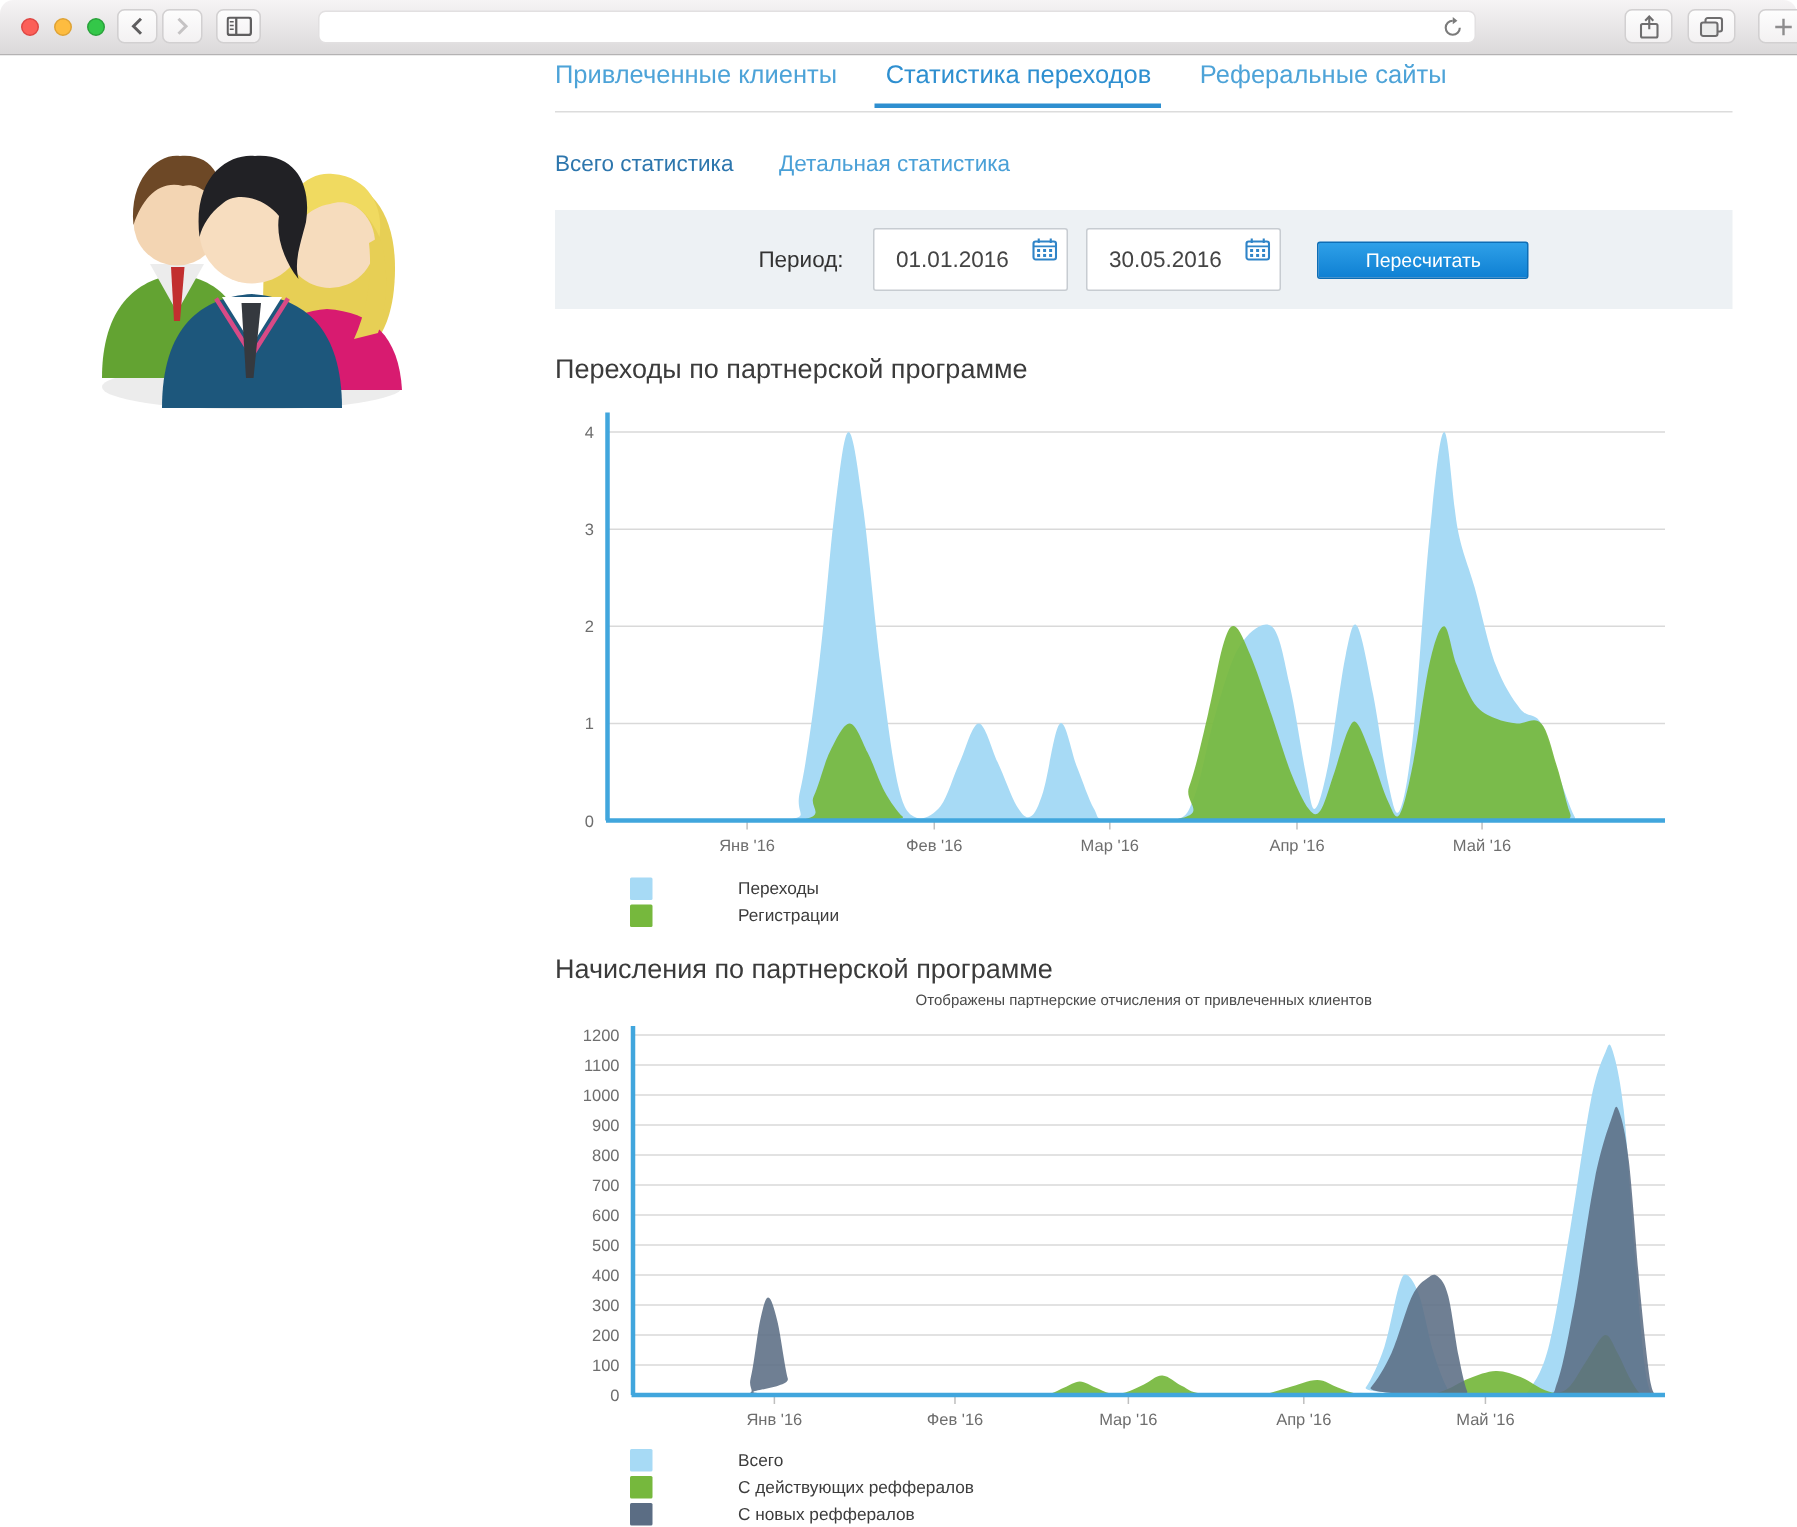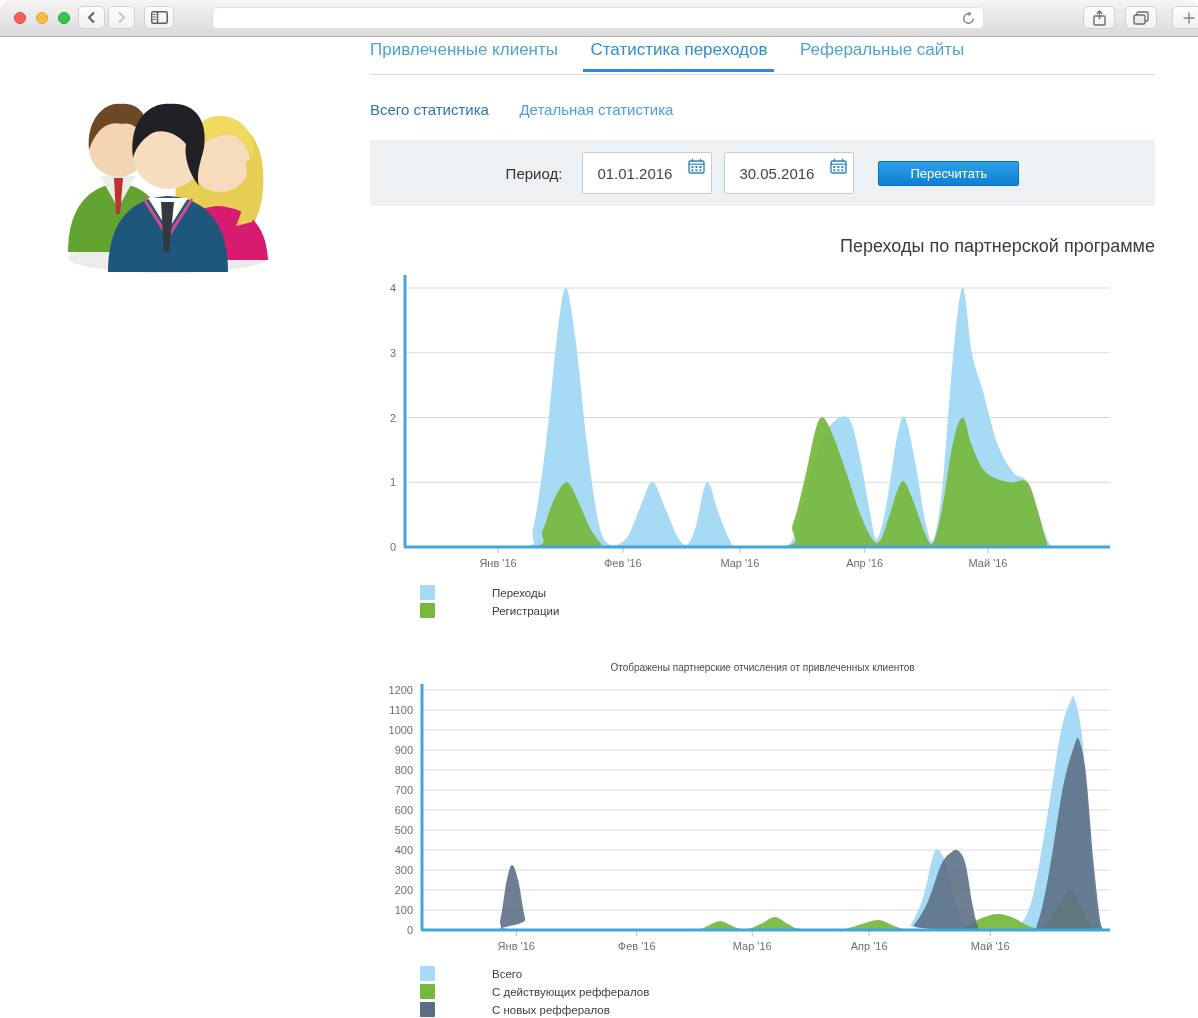--- a/index.html
+++ b/index.html
@@ -33,21 +33,21 @@
   .subtab.active{color:#2d76ad;}
   .period-strip{position:absolute;left:370px;top:140px;width:785px;height:66px;background:#edf1f4;
     display:flex;align-items:center;justify-content:center;}
   .period-label{font-size:15px;color:#333;margin-right:20px;}
   .date-wrap{position:relative;margin-right:12px;}
   .date-input{width:130px;height:42px;border:1px solid #c7ccd1;border-radius:2px;box-sizing:border-box;
     font-size:15px;color:#444;padding:0 28px 0 14px;background:#fff;font-family:inherit;}
   .cal-icon{position:absolute;right:7px;top:6px;cursor:pointer;}
   .recalc{margin-left:12px;width:141px;height:25px;border:1px solid #0d6db5;border-radius:2px;
     background:linear-gradient(#2ea0e8,#0f80d3);color:#fff;font-size:13px;font-family:inherit;cursor:pointer;}
-  .chart-title{position:absolute;width:785px;left:370px;text-align:right;font-size:18px;color:#3b3b3b;}
+  .chart-title{position:absolute;width:785px;left:370px;text-align:left;font-size:18px;color:#3b3b3b;}
   .chart-subtitle{position:absolute;width:785px;left:370px;text-align:center;font-size:10px;color:#4a4a4a;}
   svg text{font-family:"Liberation Sans","DejaVu Sans",sans-serif;}
   .chart{position:absolute;left:370px;}
   .legend{position:absolute;left:420px;}
   .legend-row{display:flex;align-items:center;margin-bottom:3px;gap:48px;}
   .swatch{width:15px;height:15px;border-radius:1px;margin-right:9px;flex:0 0 auto;}
   .legend-label{font-size:11.5px;color:#3c3c3c;}
 </style>
 </head>
 <body>
@@ -214,20 +214,21 @@
     <div class="legend-row">
       <span class="swatch" style="background: rgb(167, 218, 245);"></span>
       <span class="legend-label">Переходы</span>
     </div>
     <div class="legend-row">
       <span class="swatch" style="background: rgb(118, 184, 61);"></span>
       <span class="legend-label">Регистрации</span>
     </div>
   </div>
 
+  <div class="chart-title" style="top:636px;">Начисления по партнерской программе</div>
   <div class="chart-subtitle" style="top:662px;">Отображены партнерские отчисления от привлеченных клиентов</div>
   <svg id="chart2" class="chart" style="top:682px;" width="785" height="275" viewBox="0 0 785 275">
       <line x1="52" y1="228" x2="740" y2="228" stroke="#d9d9d9" stroke-width="1"></line>
       <line x1="52" y1="208" x2="740" y2="208" stroke="#d9d9d9" stroke-width="1"></line>
       <line x1="52" y1="188" x2="740" y2="188" stroke="#d9d9d9" stroke-width="1"></line>
       <line x1="52" y1="168" x2="740" y2="168" stroke="#d9d9d9" stroke-width="1"></line>
       <line x1="52" y1="148" x2="740" y2="148" stroke="#d9d9d9" stroke-width="1"></line>
       <line x1="52" y1="128" x2="740" y2="128" stroke="#d9d9d9" stroke-width="1"></line>
       <line x1="52" y1="108" x2="740" y2="108" stroke="#d9d9d9" stroke-width="1"></line>
       <line x1="52" y1="88" x2="740" y2="88" stroke="#d9d9d9" stroke-width="1"></line>

